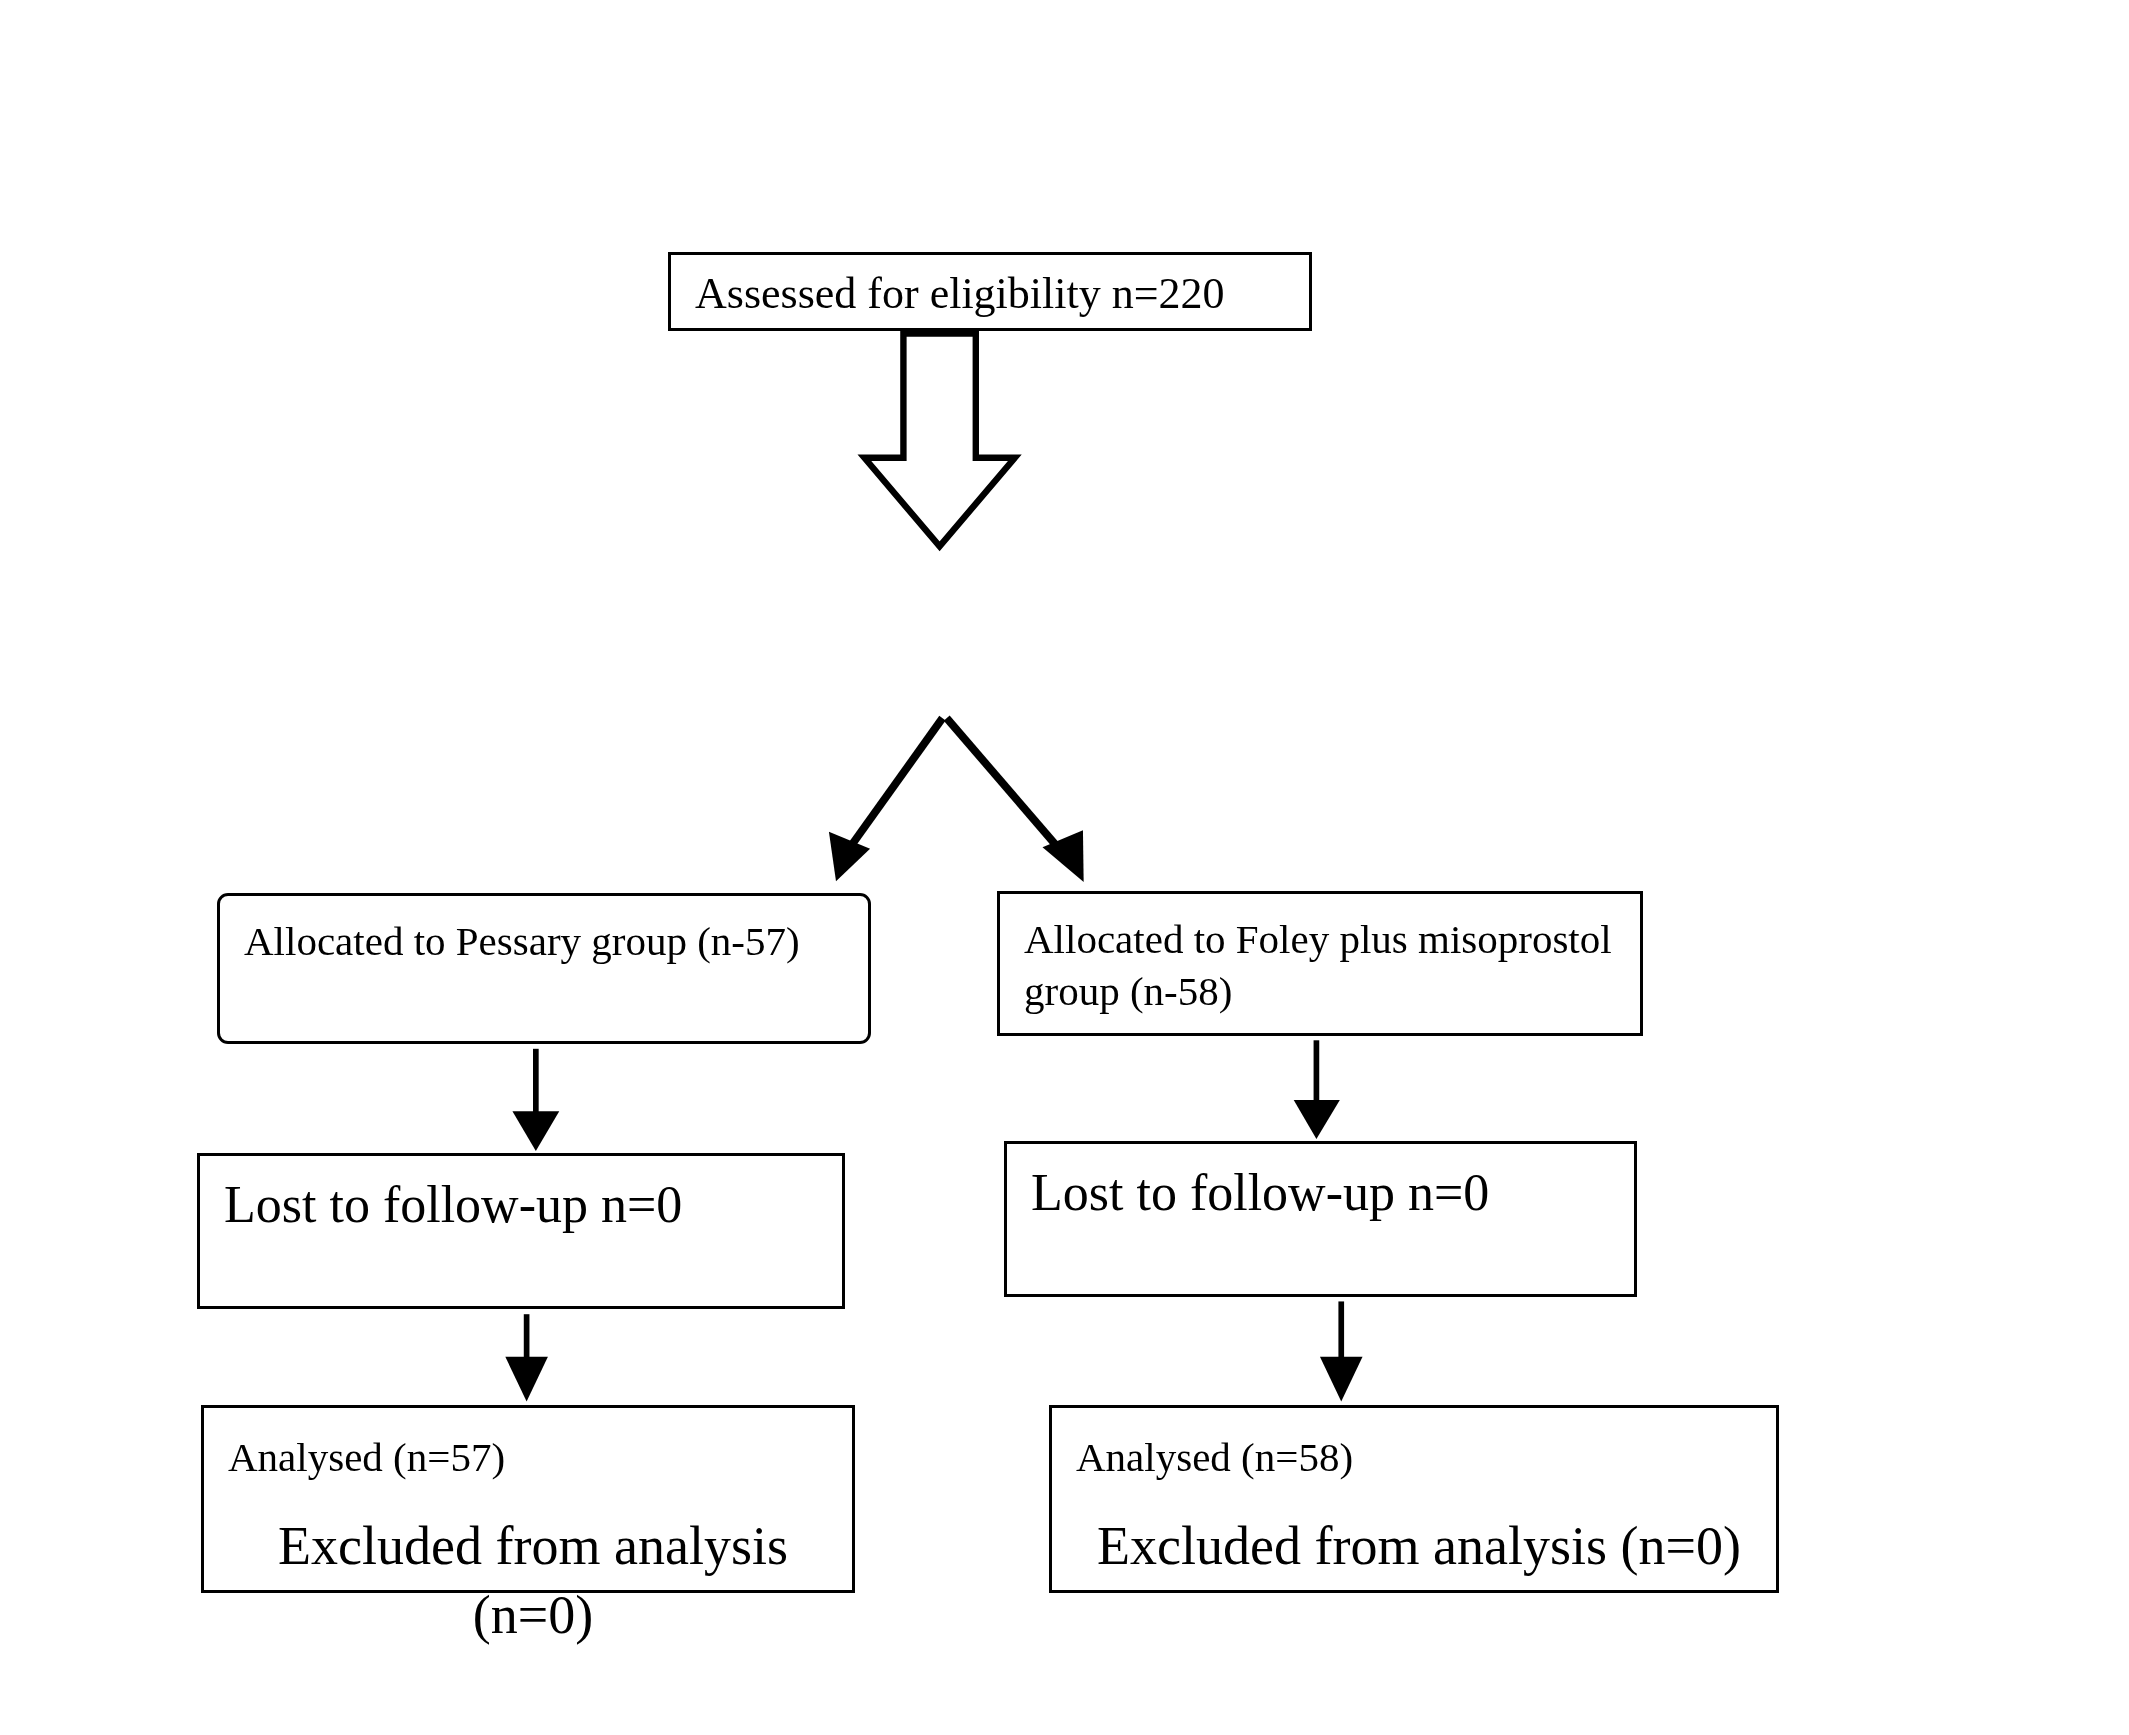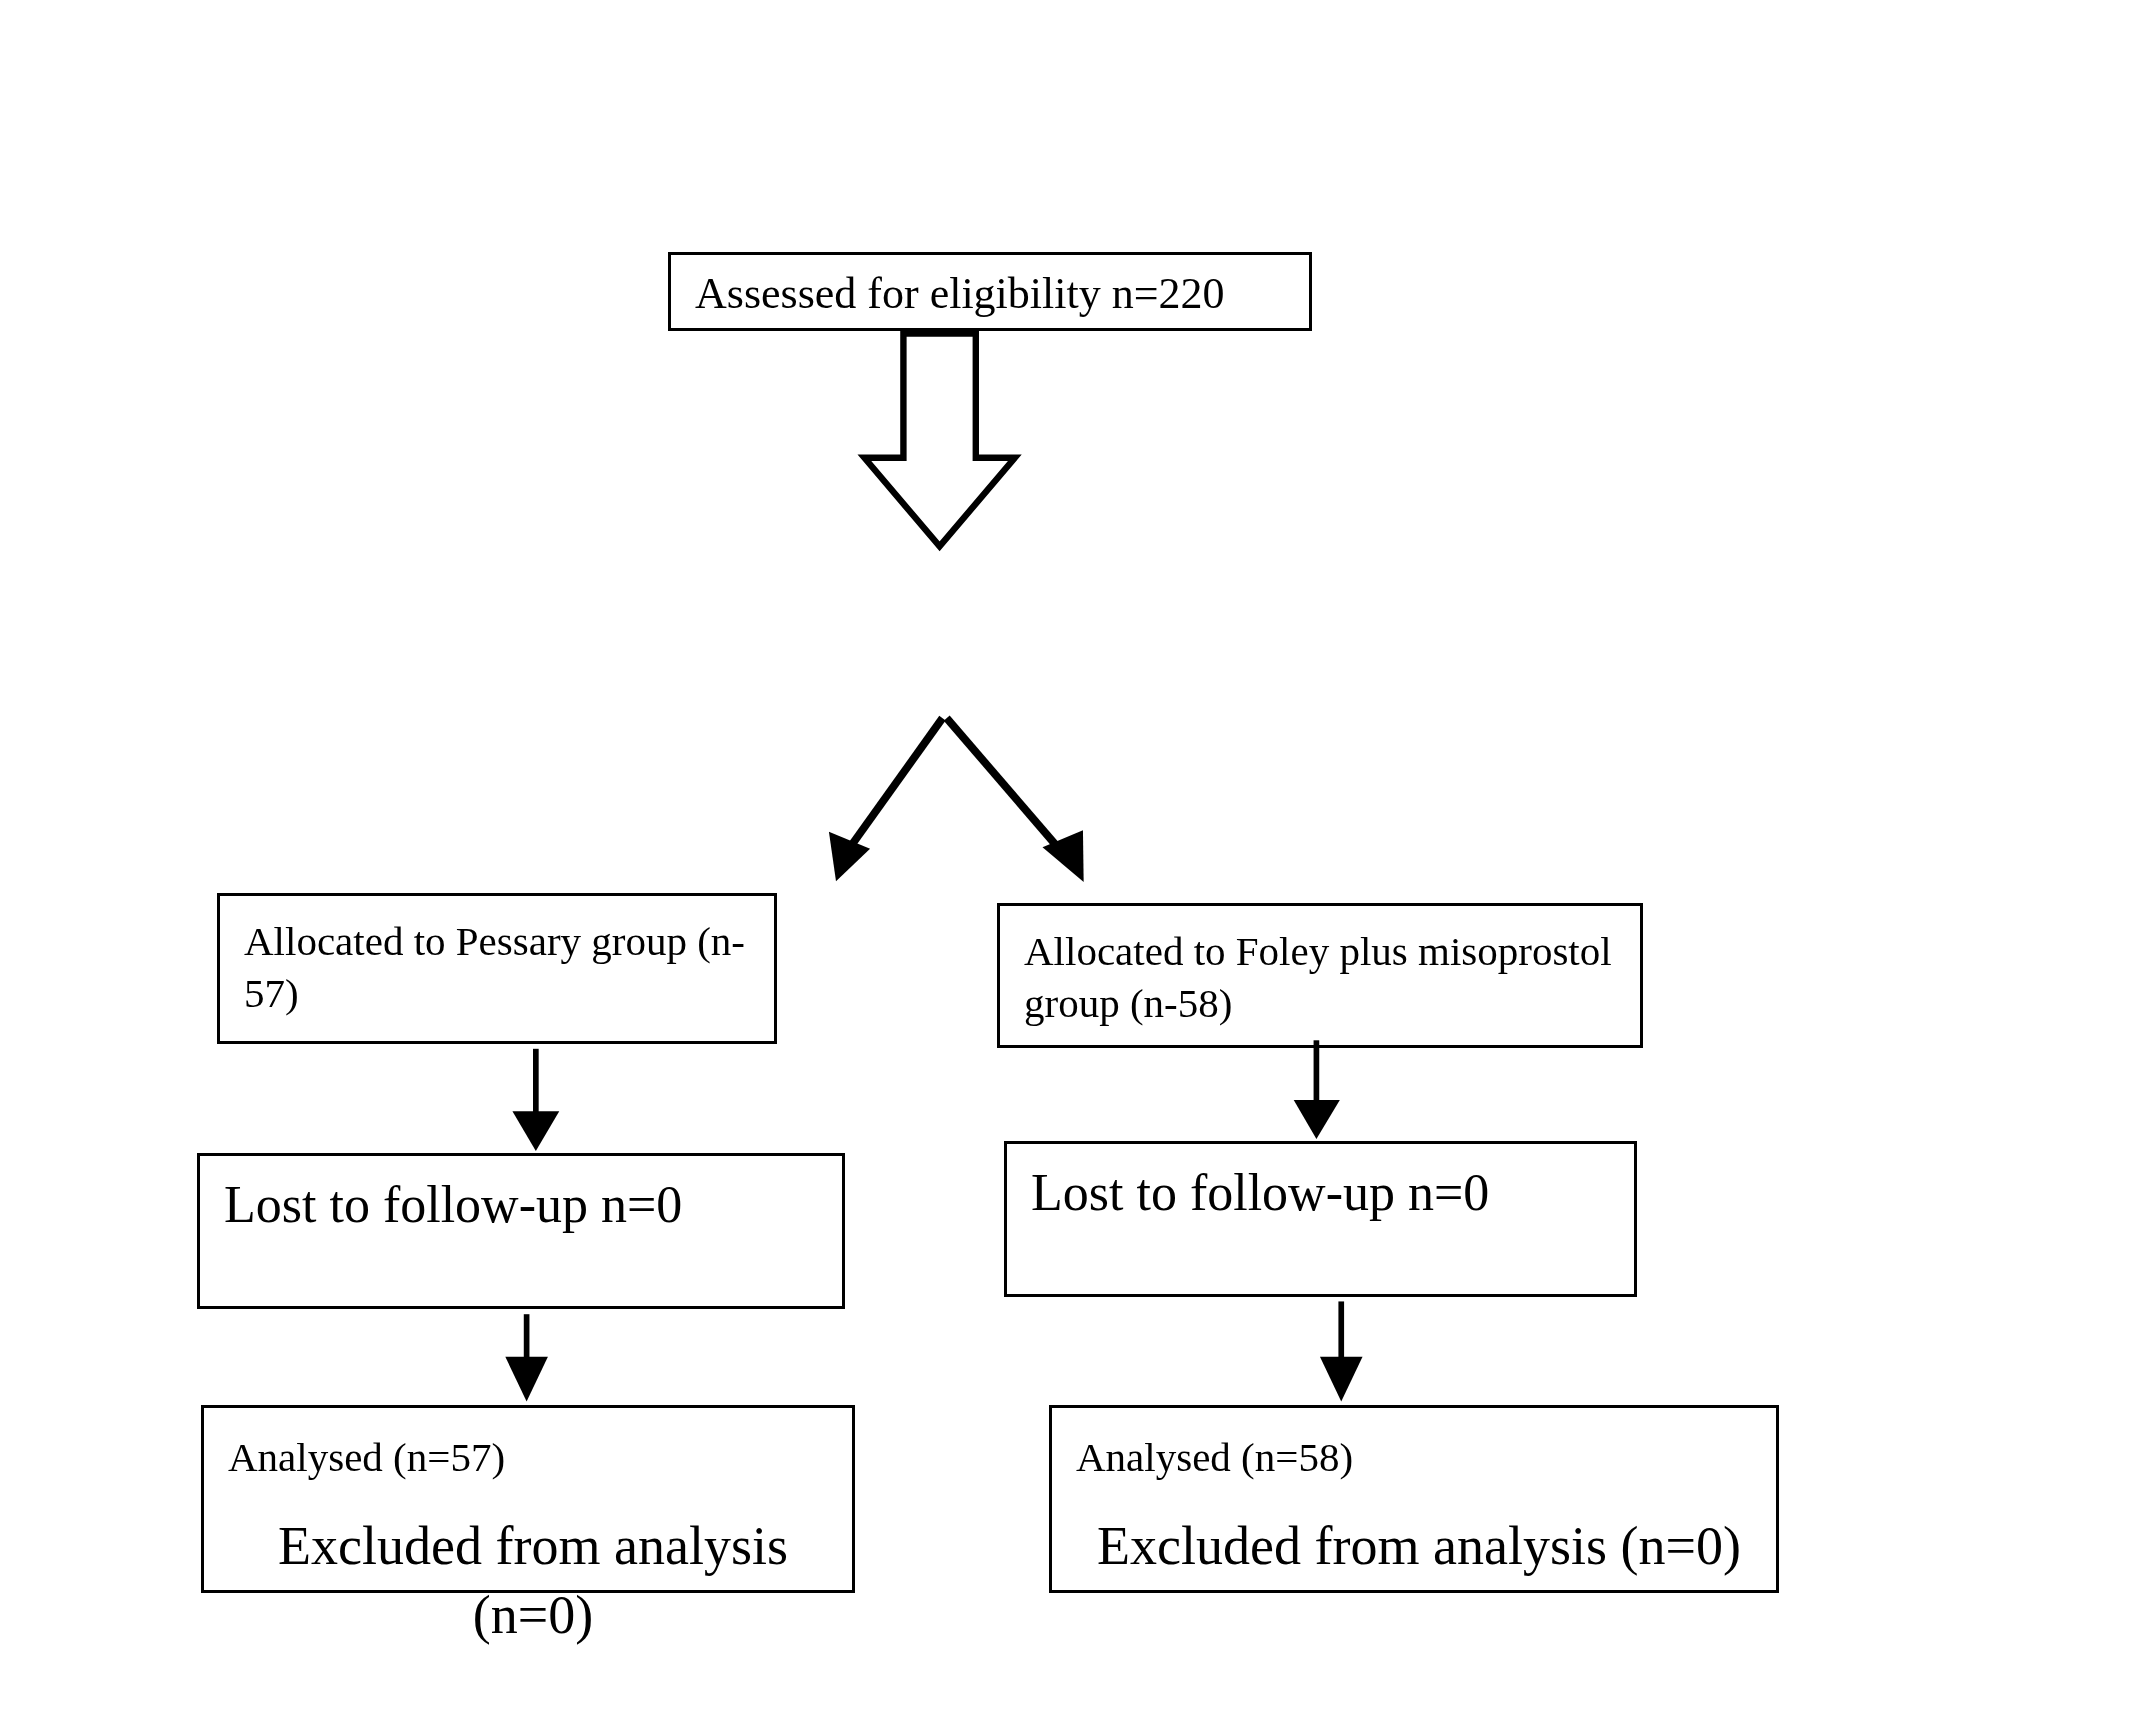--- a/index.html
+++ b/index.html
@@ -51,25 +51,25 @@
 <body>
 
 <div id="canvas">
 
   <div class="box" style="left:668px; top:252px; width:644px; height:79px;">
     <div class="box-text t-assessed">Assessed for eligibility n=220</div>
   </div>
 
 
 
-  <div class="box" style="left:217px; top:893px; width:560px; height:151px;">
+  <div class="box" style="left:217px; top:893px; width:654px; height:151px;border-radius:11px;">
     <div class="box-text t-alloc">Allocated to Pessary group (n-57)</div>
   </div>
 
-  <div class="box" style="left:997px; top:891px; width:646px; height:145px;margin-top:12px;">
+  <div class="box" style="left:997px; top:891px; width:646px; height:145px;">
     <div class="box-text t-alloc">Allocated to Foley plus misoprostol group (n-58)</div>
   </div>
 
   <div class="box" style="left:197px; top:1153px; width:648px; height:156px;">
     <div class="box-text t-lost">Lost to follow-up n=0</div>
   </div>
 
   <div class="box" style="left:1004px; top:1141px; width:633px; height:156px;">
     <div class="box-text t-lost">Lost to follow-up n=0</div>
   </div>

